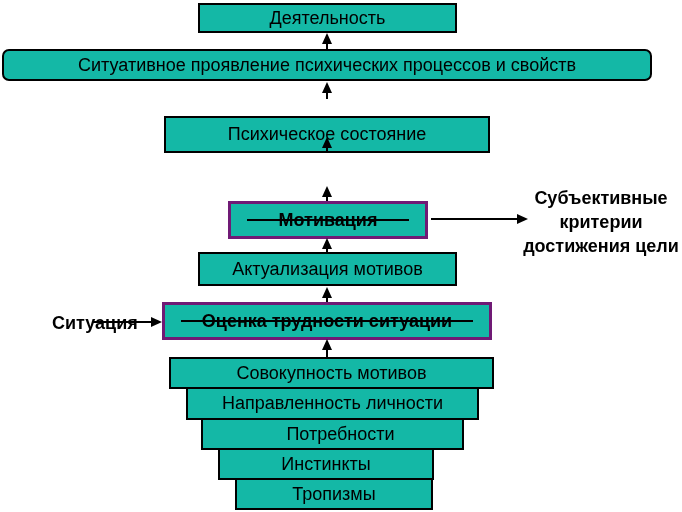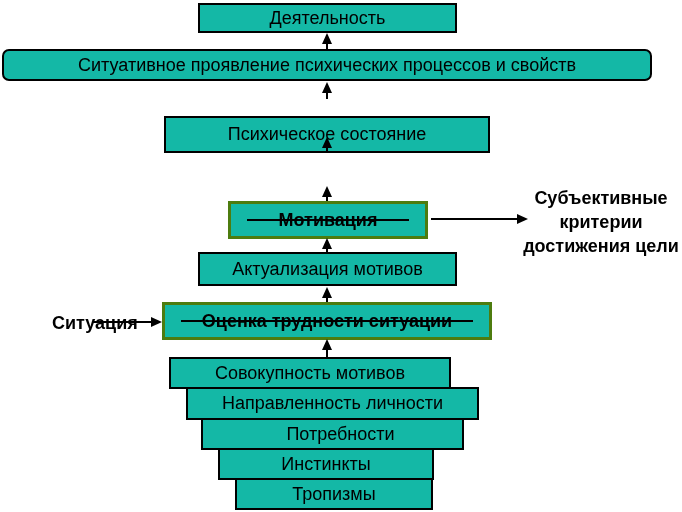--- a/index.html
+++ b/index.html
@@ -19,21 +19,21 @@
     background: #14b8a6;
     display: flex;
     align-items: center;
     justify-content: center;
     font-size: 18px;
     line-height: 1.05;
     text-align: center;
     white-space: nowrap;
   }
   .node.strong {
-    border: 3px solid #4d7c0f;
+    border: 3px solid #701a75;
     padding: 16px;
   }
   .node.strong .inner {
     box-sizing: border-box;
     border: 1.5px solid #000;
     width: 100%;
     height: 100%;
     display: flex;
     align-items: center;
     justify-content: center;
@@ -41,21 +41,21 @@
   }
   
   #b1  { left:198px; top:3px;   width:259px; height:30px; }
   #b2  { left:2px;   top:49px;  width:650px; height:32px;border-radius:7px; }
   #b3  { left:164px; top:99px;  width:326px; height:37px;margin-top:17px; }
   #b4  { left:198px; top:153px; width:259px; height:32px; }
   #b5  { left:228px; top:201px; width:200px; height:36px; }
   #b6  { left:198px; top:252px; width:259px; height:34px; }
   #b7  { left:162px; top:302px; width:330px; height:36px; }
   
-  #b8  { left:169px; top:357px; width:282px; height:32px; }
+  #b8  { left:169px; top:357px; width:325px; height:32px; }
   #b9  { left:186px; top:387px; width:293px; height:33px; }
   #b10 { left:201px; top:418px; width:263px; height:32px;padding-left:16px; }
   #b11 { left:218px; top:448px; width:216px; height:32px;text-align:center; }
   #b12 { left:235px; top:478px; width:198px; height:32px; }
 
   
   .vline { position: absolute; width: 2px; background: #000; left: 326px; }
   .head-up {
     position: absolute; left: 322px; width: 0; height: 0;
     border-left: 5px solid transparent;

